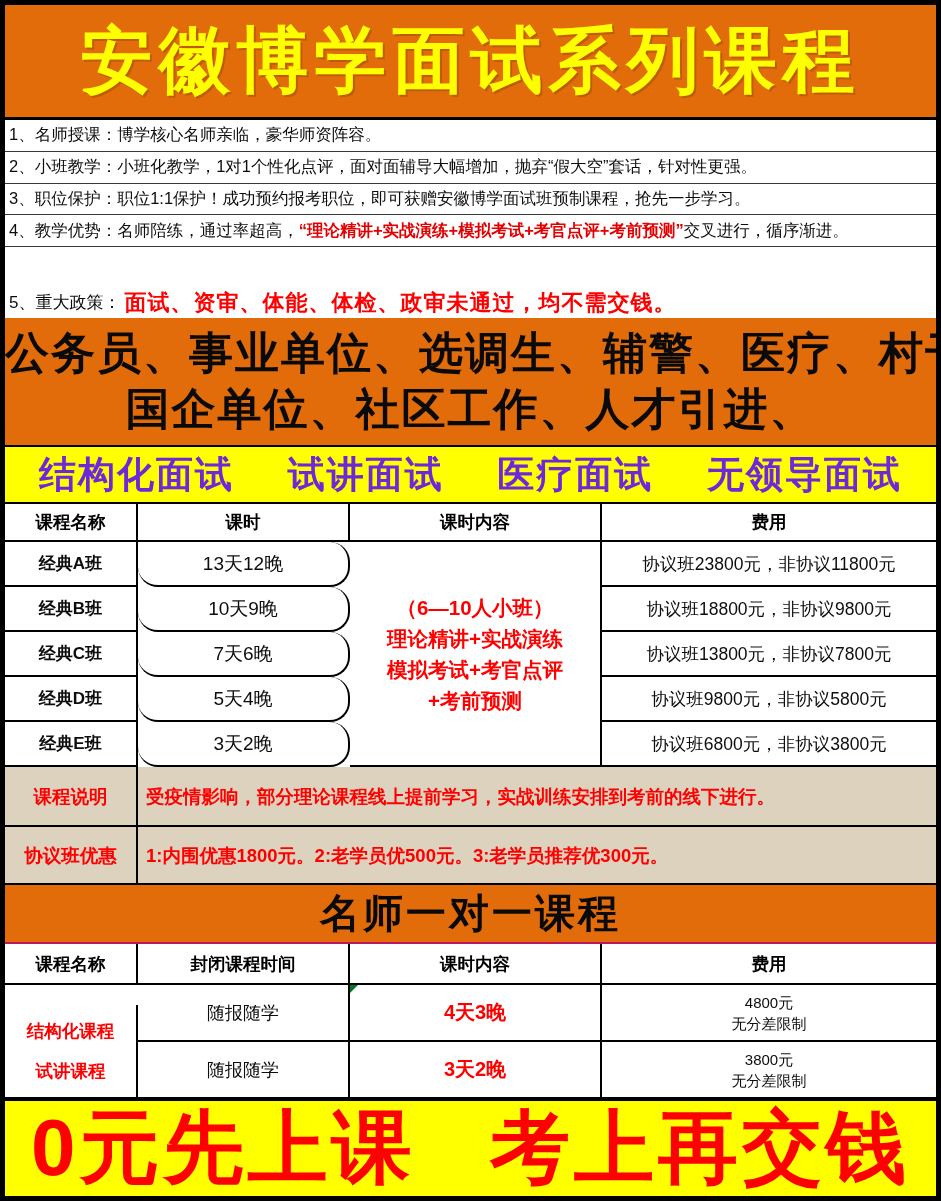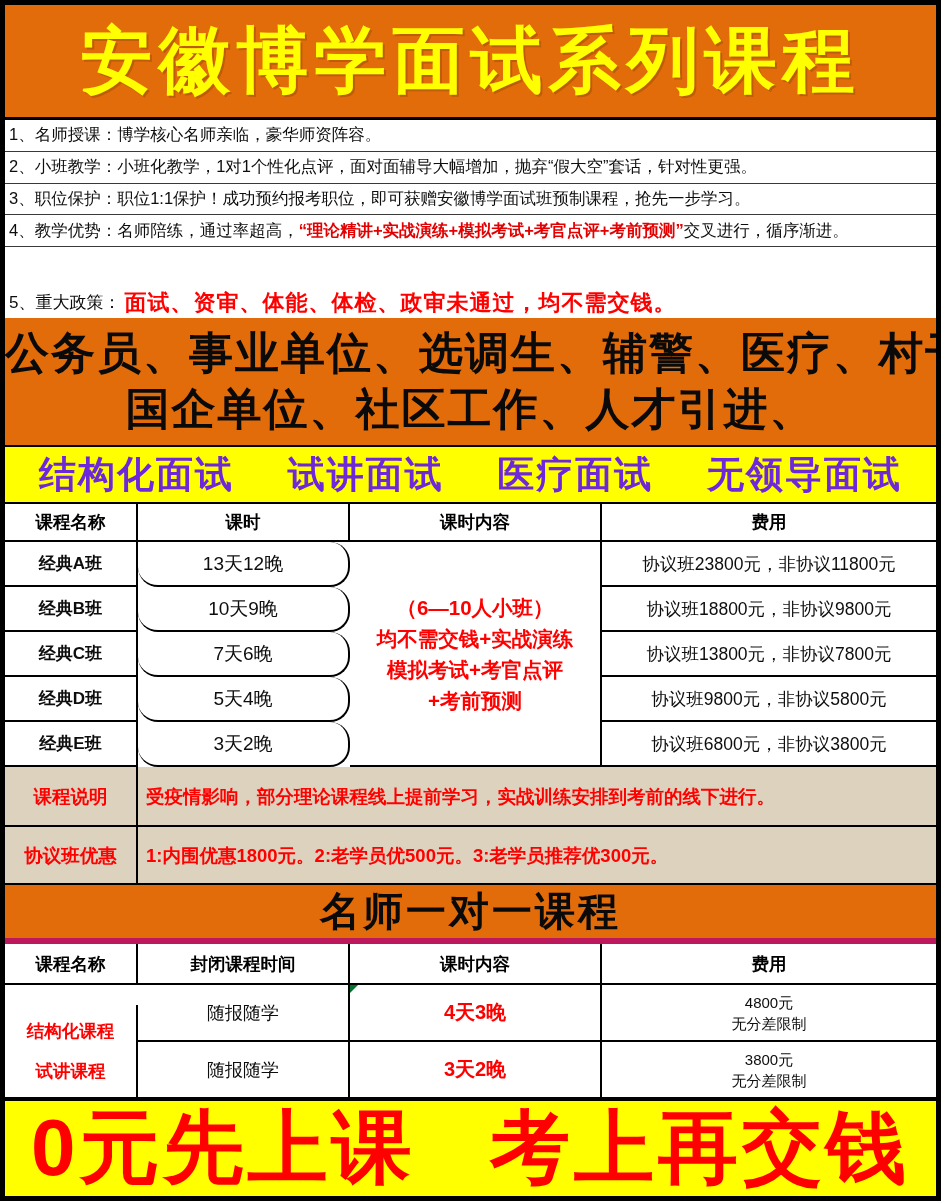--- a/index.html
+++ b/index.html
@@ -50,21 +50,21 @@
   .wide-row { display:grid; grid-template-columns:133px 1fr; background:#dcd2bd; }
   .note-row { height:60px; }
   .discount-row { height:58px; }
   .wide-row .label { display:flex; align-items:center; justify-content:center;
                      color:#ff0000; font-weight:bold; font-size:18.5px;
                      border-right:2px solid #000; border-bottom:2px solid #000; }
   .wide-row .text { display:flex; align-items:center; padding-left:8px;
                     color:#ff0000; font-weight:bold; font-size:18.5px;
                     border-bottom:2px solid #000; white-space:nowrap; }
   
-  .banner2 { height:59px; background:#e36c0a; border-bottom:6px solid #be185d;
+  .banner2 { height:59px; background:#e36c0a; border-bottom:2px solid #be185d;
              display:flex; align-items:center; justify-content:center; }
   .banner2 div { color:#0a0a0a; font-weight:bold; font-size:40px; letter-spacing:3px; }
   .thead2 { height:41px; border-top:none; }
   
   .t2-body { grid-template-rows:repeat(2,57px); }
   .names-cell { grid-column:1; grid-row:1 / span 2; flex-direction:column; justify-content:space-around; padding:6px 0;margin-top:20px; }
   .names-cell div { color:#ff0000; font-weight:bold; font-size:17.5px; }
   .time-cell { font-size:18px; }
   .dur-cell { color:#ff0000 !important; font-weight:bold; font-size:20px; position:relative; }
   .dur-cell .corner { position:absolute; top:0; left:0; width:0; height:0;
@@ -147,21 +147,21 @@
     <div class="cell name-cell" style="grid-column:1;grid-row:4">经典D班</div>
     <div class="cell hours-cell" style="grid-column:2;grid-row:4">5天4晚</div>
     <div class="cell last fee-cell1" style="grid-column:4;grid-row:4">协议班9800元，非协议5800元</div>
 
     <div class="cell name-cell" style="grid-column:1;grid-row:5">经典E班</div>
     <div class="cell hours-cell" style="grid-column:2;grid-row:5">3天2晚</div>
     <div class="cell last fee-cell1" style="grid-column:4;grid-row:5">协议班6800元，非协议3800元</div>
 
     <div class="cell content-cell">
       <div>（6—10人小班）</div>
-      <div>均不需交钱+实战演练</div>
+      <div>理论精讲+实战演练</div>
       <div>模拟考试+考官点评</div>
       <div>+考前预测</div>
     </div>
   </div>
 
   <div class="wide-row note-row">
     <div class="label">课程说明</div>
     <div class="text">受疫情影响，部分理论课程线上提前学习，实战训练安排到考前的线下进行。</div>
   </div>
 

